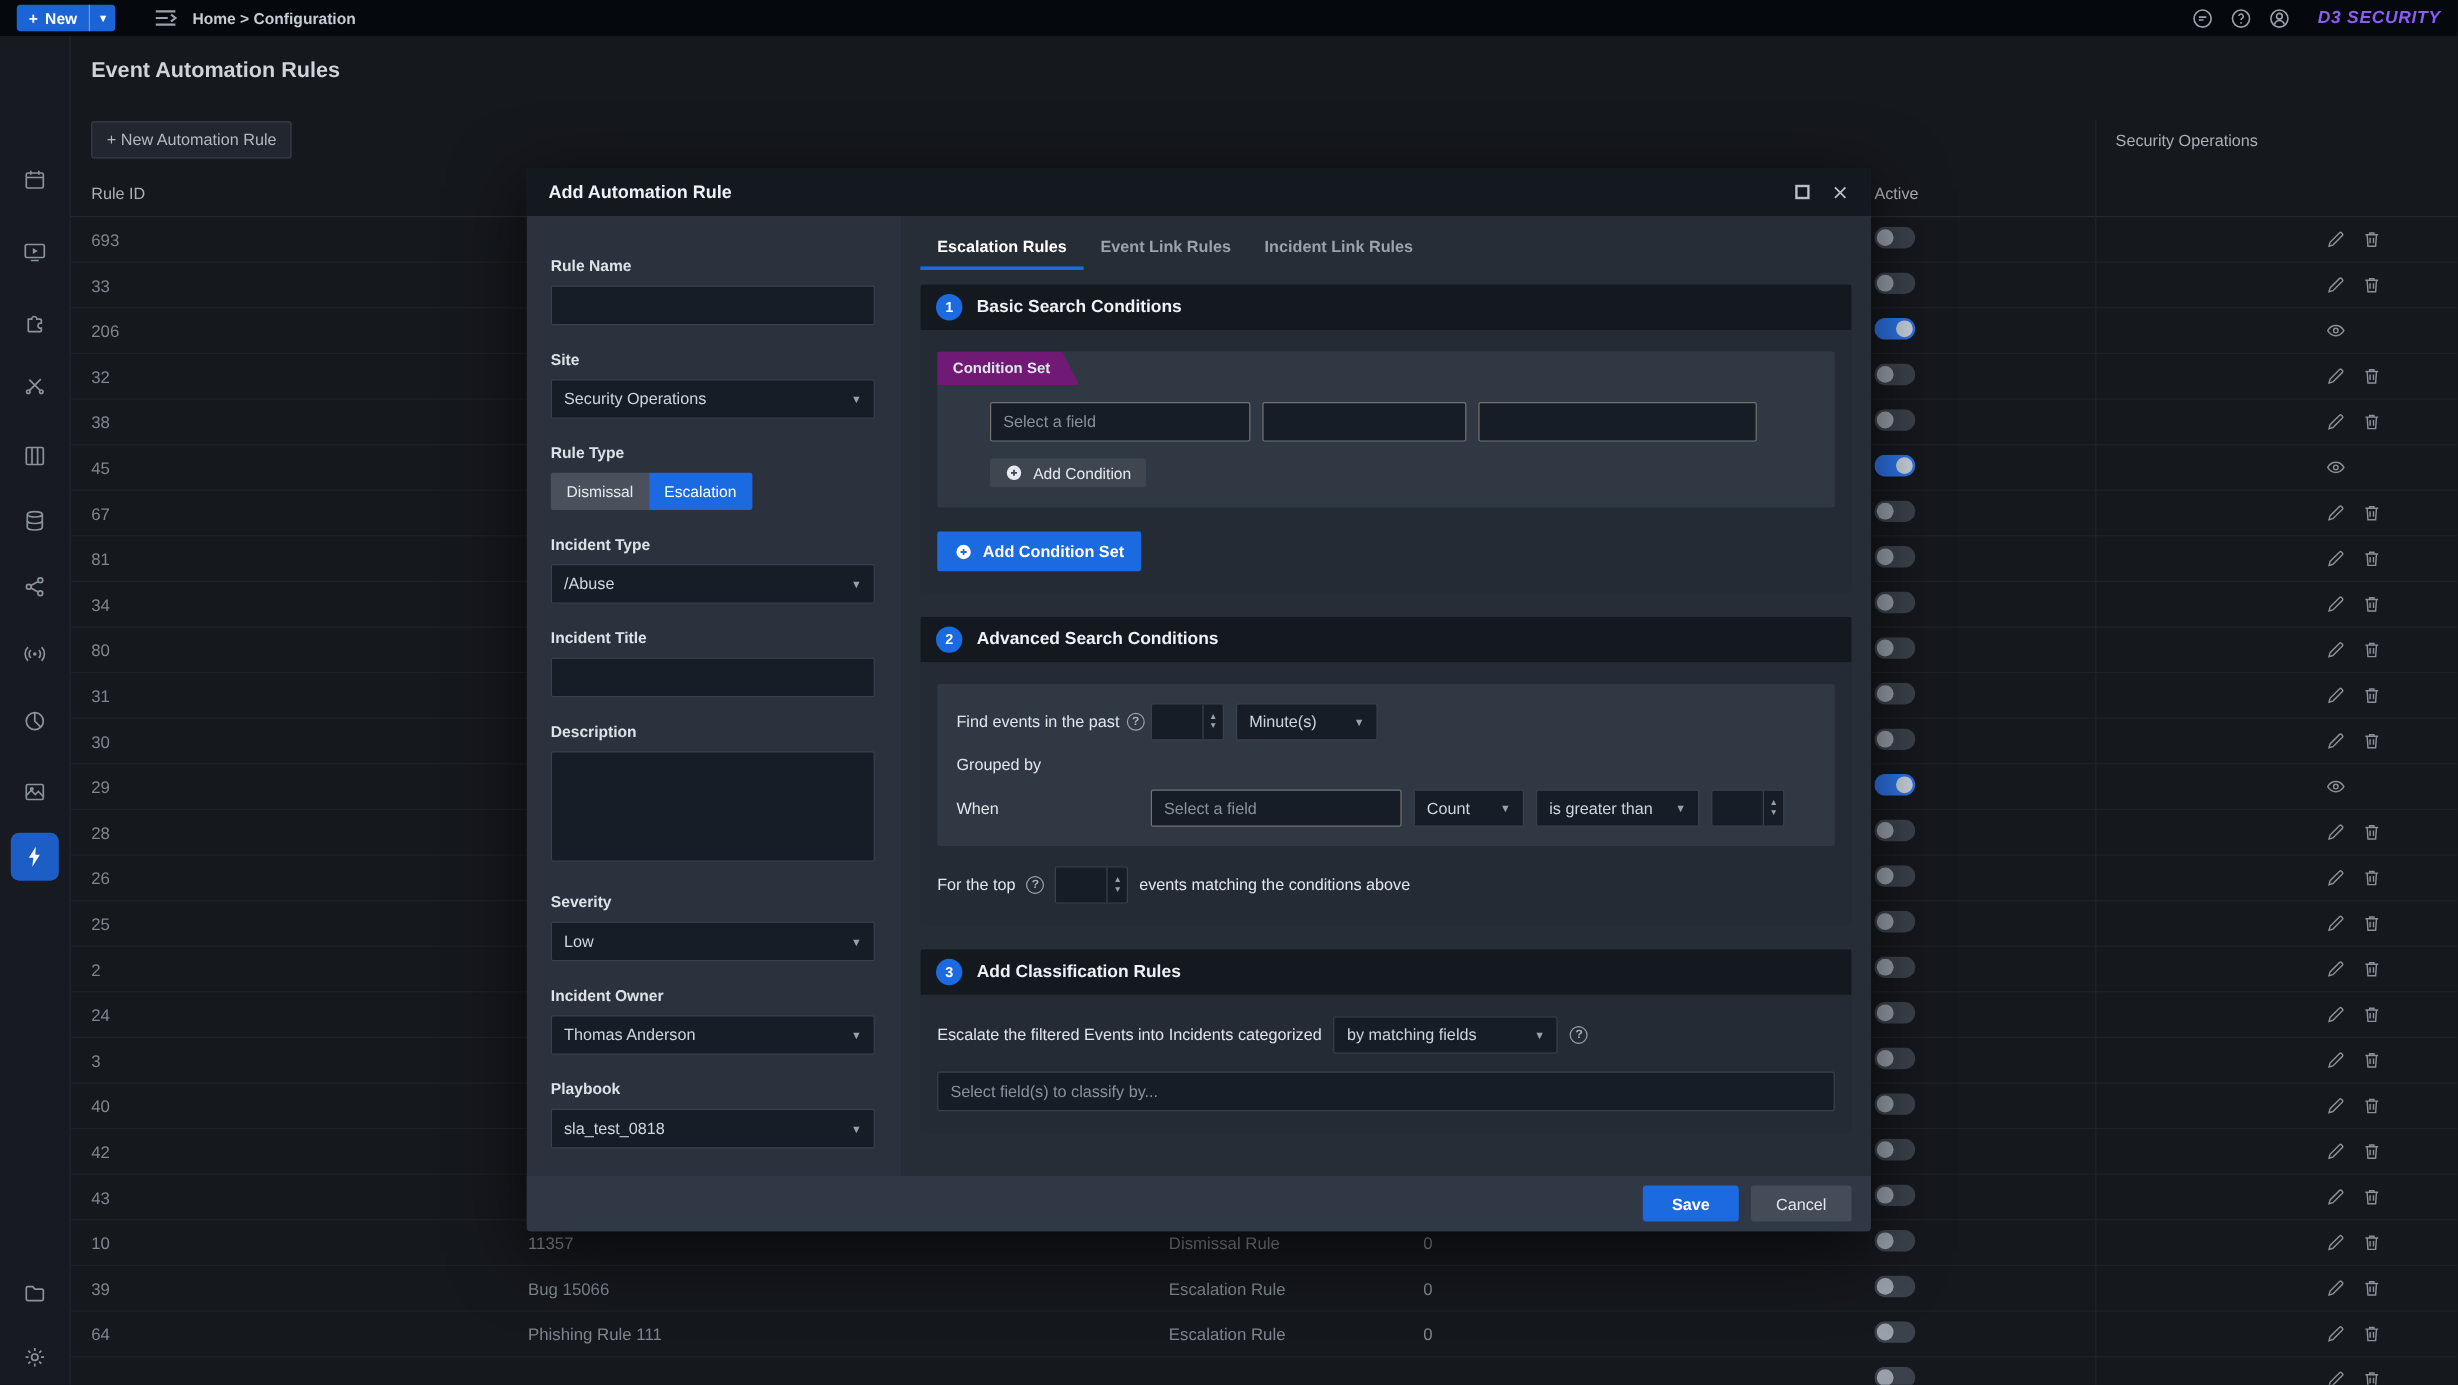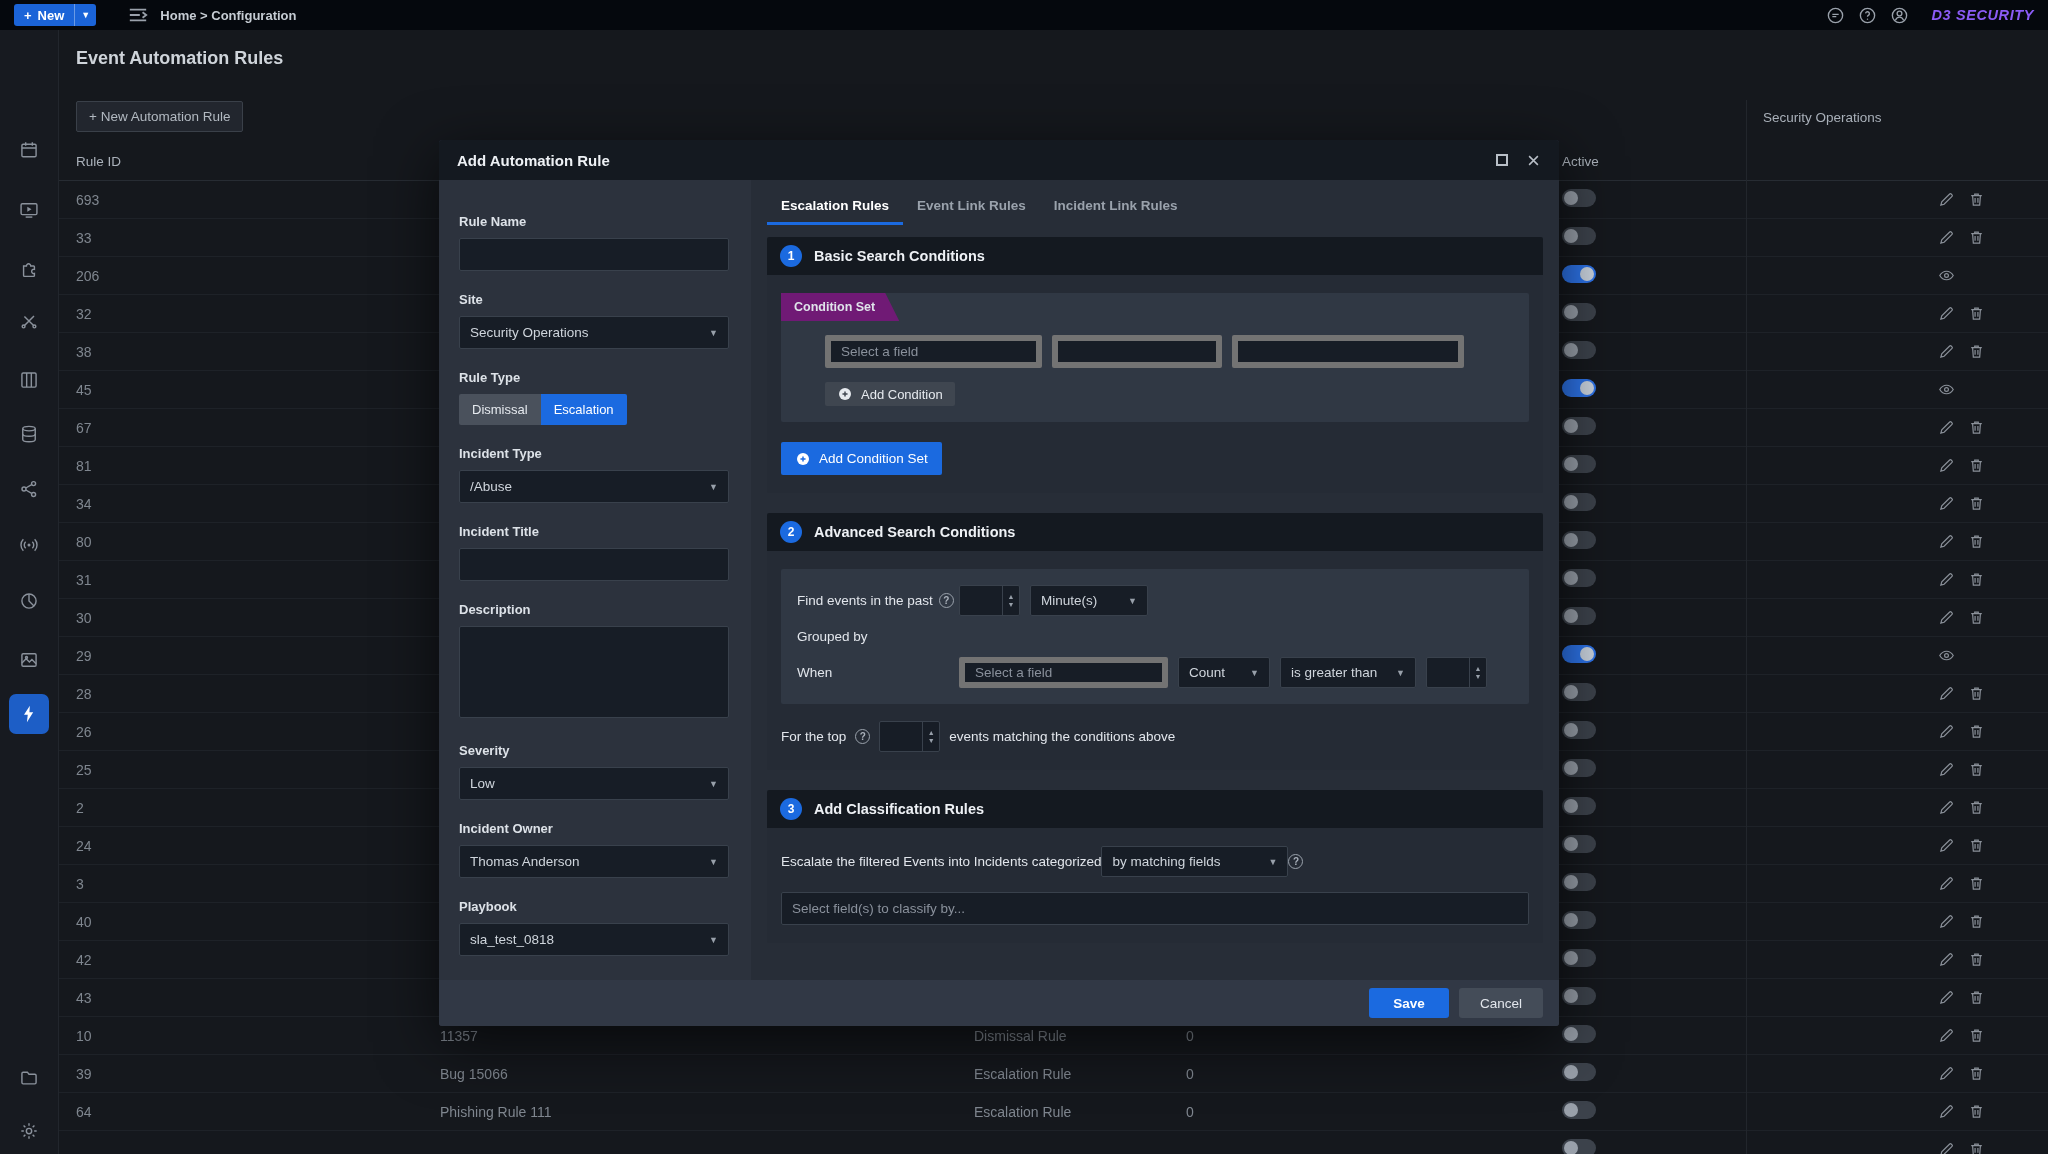--- a/index.html
+++ b/index.html
@@ -104,42 +104,42 @@
 
   .card { margin-bottom: 20px; border-radius: 2px; overflow: hidden; }
   .card-header { height: 38px; background: #141920; display: flex; align-items: center; gap: 12px; padding: 0 13px; }
   .badge { width: 22px; height: 22px; border-radius: 50%; background: #1b6ae0; color: #fff; font-size: 12px; font-weight: bold; display: flex; align-items: center; justify-content: center; flex: none; }
   .card-title { font-size: 14.5px; font-weight: bold; color: #eef1f5; }
   .card-body { background: #252b35; padding: 18px 14px; }
 
   .panel { background: #303844; border-radius: 2px; padding-bottom: 16px; }
   .cs-tab { display: inline-block; background: #701a75; color: #dfe4ea; font-size: 12.5px; font-weight: bold; padding: 7px 24px 7px 13px; clip-path: polygon(0 0, calc(100% - 14px) 0, 100% 100%, 0 100%); }
   .cond-row { display: flex; gap: 10px; margin: 14px 0 0 44px; }
-  .cond-box { height: 33px; background: #171d26; border: 6px solid #737373; border-radius: 2px; display: flex; align-items: center; padding: 0 10px; font-size: 13.5px; color: #8a919c; }
+  .cond-box { height: 33px; background: #171d26; border: 1px solid #737373; border-radius: 2px; display: flex; align-items: center; padding: 0 10px; font-size: 13.5px; color: #8a919c; }
   .w1 { width: 217px; } .w2 { width: 170px; } .w3 { width: 232px; }
   .btn-gray { height: 24px; background: #3f4650; color: #e6eaef; font-size: 13px; border-radius: 2px; display: inline-flex; align-items: center; gap: 8px; padding: 0 12px; margin: 14px 0 0 44px; cursor: pointer; }
-  .btn-blue { height: 33px; background: #1b6ae0; color: #fff; font-size: 13.5px; font-weight: normal; border-radius: 2px; display: inline-flex; align-items: center; gap: 8px; padding: 0 14px; margin-top: 20px; cursor: pointer; }
+  .btn-blue { height: 33px; background: #1b6ae0; color: #fff; font-size: 13.5px; font-weight: bold; border-radius: 2px; display: inline-flex; align-items: center; gap: 8px; padding: 0 14px; margin-top: 20px; cursor: pointer; }
   .plus-ic { width: 16px; height: 16px; }
 
   .panel2 { background: #303844; border-radius: 2px; padding: 16px; display: flex; flex-direction: column; gap: 13px; }
   .adv-row { display: flex; align-items: center; }
   .adv-label { width: 162px; flex: none; font-size: 13.5px; color: #e2e6ec; display: flex; align-items: center; gap: 6px; }
   .help { width: 15px; height: 15px; border-radius: 50%; border: 1px solid #9aa2ac; color: #aab1bb; font-size: 10px; font-weight: bold; display: inline-flex; align-items: center; justify-content: center; flex: none; cursor: pointer; }
   .spin { display: flex; height: 31px; background: #171d26; border: 1px solid #39414c; border-radius: 2px; overflow: hidden; }
   .spin input { width: 42px; background: transparent; border: none; outline: none; color: #cfd5dc; font-size: 13.5px; padding: 0 6px; font-family: "Liberation Sans", sans-serif; }
   .spin .arrows { width: 17px; border-left: 1px solid #39414c; display: flex; flex-direction: column; align-items: center; justify-content: center; gap: 1px; color: #98a0aa; font-size: 7px; line-height: 7px; cursor: pointer; }
   .sel.small { width: 118px; height: 31px; margin-left: 10px; }
   .sel.med { width: 209px; height: 31px; }
   .sel.agg { width: 92px; height: 31px; margin-left: 10px; }
   .sel.op { width: 136px; height: 31px; margin-left: 10px; }
   .spin.ml { margin-left: 10px; }
   .wide-inp { width: 550px; }
   .top-row { display: flex; align-items: center; gap: 9px; margin-top: 17px; font-size: 13.5px; color: #e2e6ec; }
 
-  .cls-row { display: flex; align-items: center; font-size: 13.5px; color: #e2e6ec; flex-wrap: nowrap; }
+  .cls-row { display: flex; align-items: center; gap: 10px; font-size: 13.5px; color: #e2e6ec; flex-wrap: nowrap; }
   .sel.match { width: 187px; height: 31px; }
   .classify-inp { width: 100%; margin-top: 15px; }
 
   .modal-footer { height: 46px; flex: none; background: #313845; display: flex; align-items: center; justify-content: flex-end; gap: 10px; padding: 0 16px; border-radius: 0 0 3px 3px; }
   .btn-save { width: 80px; height: 30px; background: #1b6ae0; color: #fff; font-weight: bold; font-size: 13.5px; border-radius: 3px; display: flex; align-items: center; justify-content: center; cursor: pointer; }
   .btn-cancel { width: 84px; height: 30px; background: #444c58; color: #e2e6ec; font-size: 13.5px; border-radius: 3px; display: flex; align-items: center; justify-content: center; cursor: pointer; }
 </style>
 </head>
 <body>
 

